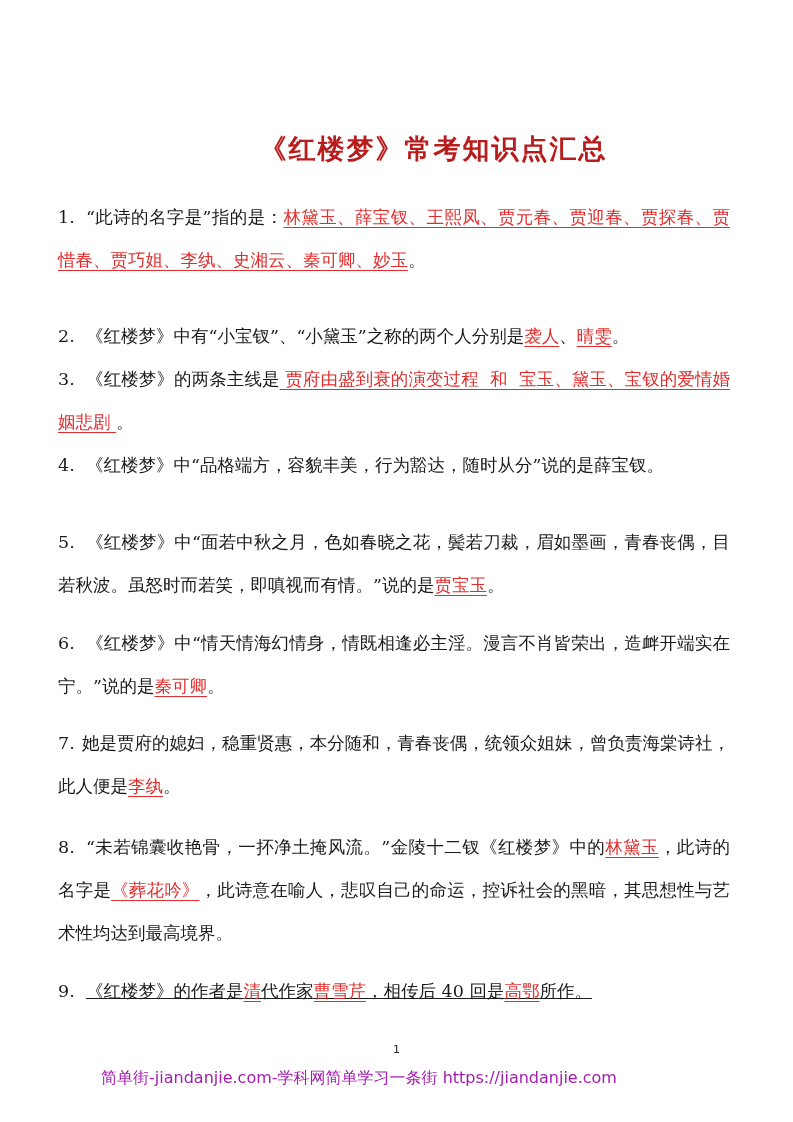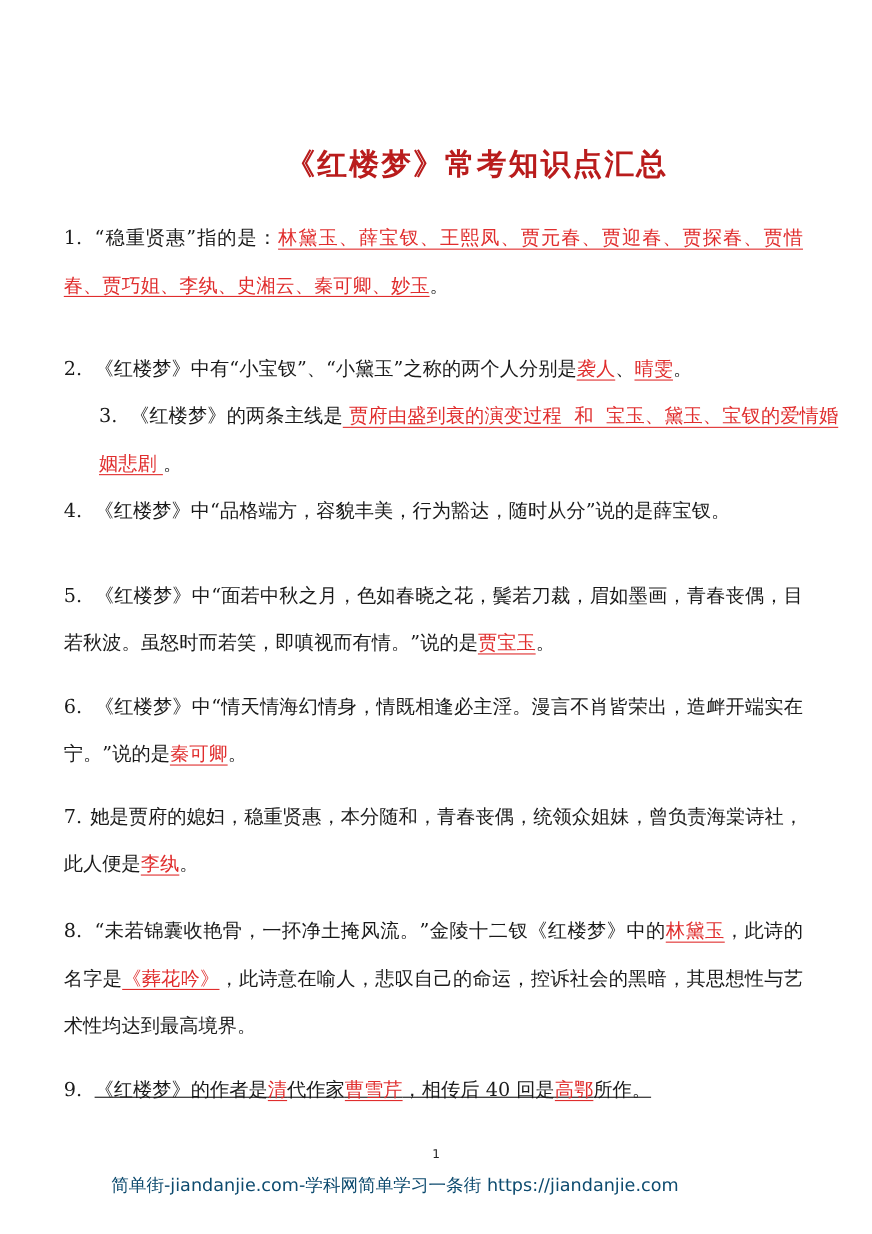--- a/index.html
+++ b/index.html
@@ -56,38 +56,38 @@
       font-family: "DejaVu Sans", sans-serif;
       color: #222;
     }
     .footer {
       position: absolute;
       top: 1068px;
       left: 0;
       width: 718px;
       text-align: center;
       font-size: 16px;
-      color: #0c4a6e;
+      color: #a21caf;
       font-family: "DejaVu Sans", "Liberation Sans", sans-serif;
     }
   </style>
 </head>
 <body>
 
 <div class="page-title">《红楼梦》常考知识点汇总</div>
 
 <div class="qa" style="top:196px;">
-  <span class="num">1.</span><span>“稳重贤惠”指的是：</span><span class="ans">林黛玉、薛宝钗、王熙凤、贾元春、贾迎春、贾探春、贾惜春、贾巧姐、李纨、史湘云、秦可卿、妙玉</span><span>。</span>
+  <span class="num">1.</span><span>“此诗的名字是”指的是：</span><span class="ans">林黛玉、薛宝钗、王熙凤、贾元春、贾迎春、贾探春、贾惜春、贾巧姐、李纨、史湘云、秦可卿、妙玉</span><span>。</span>
 </div>
 
 <div class="qa" style="top:315px;">
   <span class="num">2.</span><span>《红楼梦》中有“小宝钗”、“小黛玉”之称的两个人分别是</span><span class="ans">袭人</span><span>、</span><span class="ans">晴雯</span><span>。</span>
 </div>
 
-<div class="qa" style="top:358px;margin-left:32px;">
+<div class="qa" style="top:358px;">
   <span class="num">3.</span><span>《红楼梦》的两条主线是</span><span class="ans" style="white-space:pre-wrap;"> 贾府由盛到衰的演变过程  和  宝玉、黛玉、宝钗的爱情婚姻悲剧 </span><span>。</span>
 </div>
 
 <div class="qa" style="top:444px;">
   <span class="num">4.</span><span>《红楼梦》中“品格端方，容貌丰美，行为豁达，随时从分”说的是薛宝钗。</span>
 </div>
 
 <div class="qa" style="top:521px;">
   <span class="num">5.</span><span>《红楼梦》中“面若中秋之月，色如春晓之花，鬓若刀裁，眉如墨画，青春丧偶，目若秋波。虽怒时而若笑，即嗔视而有情。”说的是</span><span class="ans">贾宝玉</span><span>。</span>
 </div>

